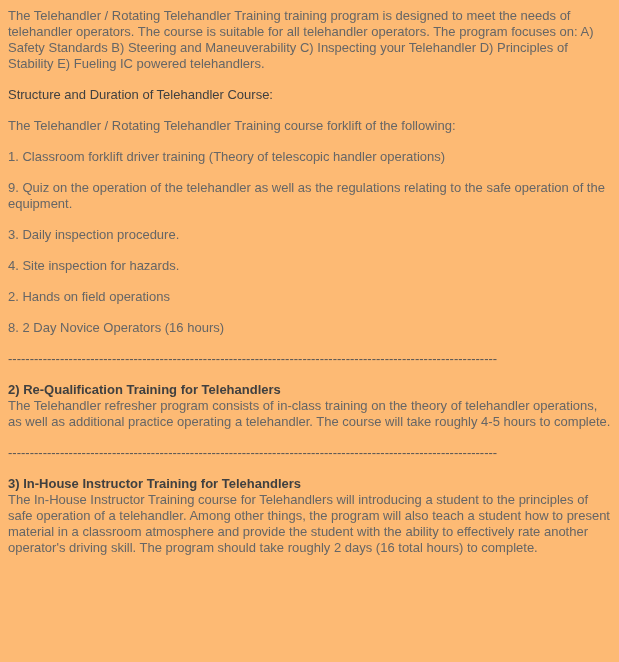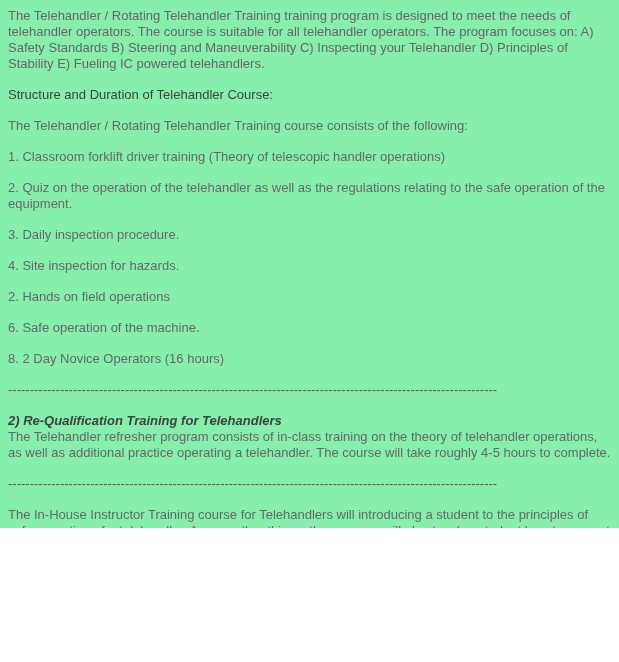--- a/index.html
+++ b/index.html
@@ -2,76 +2,75 @@
 <html><head>
 <meta charset="utf-8">
 <style>
   html, body {
     margin: 0;
     padding: 0;
     background: #ffffff;
   }
   .page {
     width: 619px;
-    height: 528px;
+    height: 662px;
     box-sizing: border-box;
     padding: 8px;
     overflow: hidden;
-    background: #86efac;
+    background: #fdba74;
     font-family: "Liberation Sans", "DejaVu Sans", sans-serif;
     font-size: 13px;
     line-height: 16px;
     color: #666666;
   }
   .page p {
     margin: 0 0 15px 0;
     padding: 0;
   }
   .bold-heading {
     font-weight: normal;
     color: #404040;
   }
   .section-head {
     display: block;
     font-weight: bold;
     color: #404040;
-    font-style: italic;
   }
   .separator {
     color: #555555;
     white-space: nowrap;
     overflow: hidden;
     letter-spacing: 0;
   }
 </style>
 </head>
 <body>
 
 <div class="page">
 
   <p>The Telehandler / Rotating Telehandler Training training program is designed to meet the needs of telehandler operators. The course is suitable for all telehandler operators. The program focuses on: A) Safety Standards B) Steering and Maneuverability C) Inspecting your Telehandler D) Principles of Stability E) Fueling IC powered telehandlers.</p>
 
   <p class="bold-heading">Structure and Duration of Telehandler Course:</p>
 
-  <p>The Telehandler / Rotating Telehandler Training course consists of the following:</p>
+  <p>The Telehandler / Rotating Telehandler Training course forklift of the following:</p>
 
   <p>1. Classroom forklift driver training (Theory of telescopic handler operations)</p>
-  <p>2. Quiz on the operation of the telehandler as well as the regulations relating to the safe operation of the equipment.</p>
+  <p>9. Quiz on the operation of the telehandler as well as the regulations relating to the safe operation of the equipment.</p>
   <p>3. Daily inspection procedure.</p>
   <p>4. Site inspection for hazards.</p>
   <p>2. Hands on field operations</p>
-  <p>6. Safe operation of the machine.</p>
   <p>8. 2 Day Novice Operators (16 hours)</p>
 
   <p class="separator">-----------------------------------------------------------------------------------------------------------------</p>
 
   <p>
     <strong class="section-head">2) Re-Qualification Training for Telehandlers</strong>
     <span>The Telehandler refresher program consists of in-class training on the theory of telehandler operations, as well as additional practice operating a telehandler. The course will take roughly 4-5 hours to complete.</span>
   </p>
 
   <p class="separator">-----------------------------------------------------------------------------------------------------------------</p>
 
   <p>
+    <strong class="section-head">3) In-House Instructor Training for Telehandlers</strong>
     <span>The In-House Instructor Training course for Telehandlers will introducing a student to the principles of safe operation of a telehandler. Among other things, the program will also teach a student how to present material in a classroom atmosphere and provide the student with the ability to effectively rate another operator's driving skill. The program should take roughly 2 days (16 total hours) to complete.</span>
   </p>
 
 </div>
 
 </body></html>

